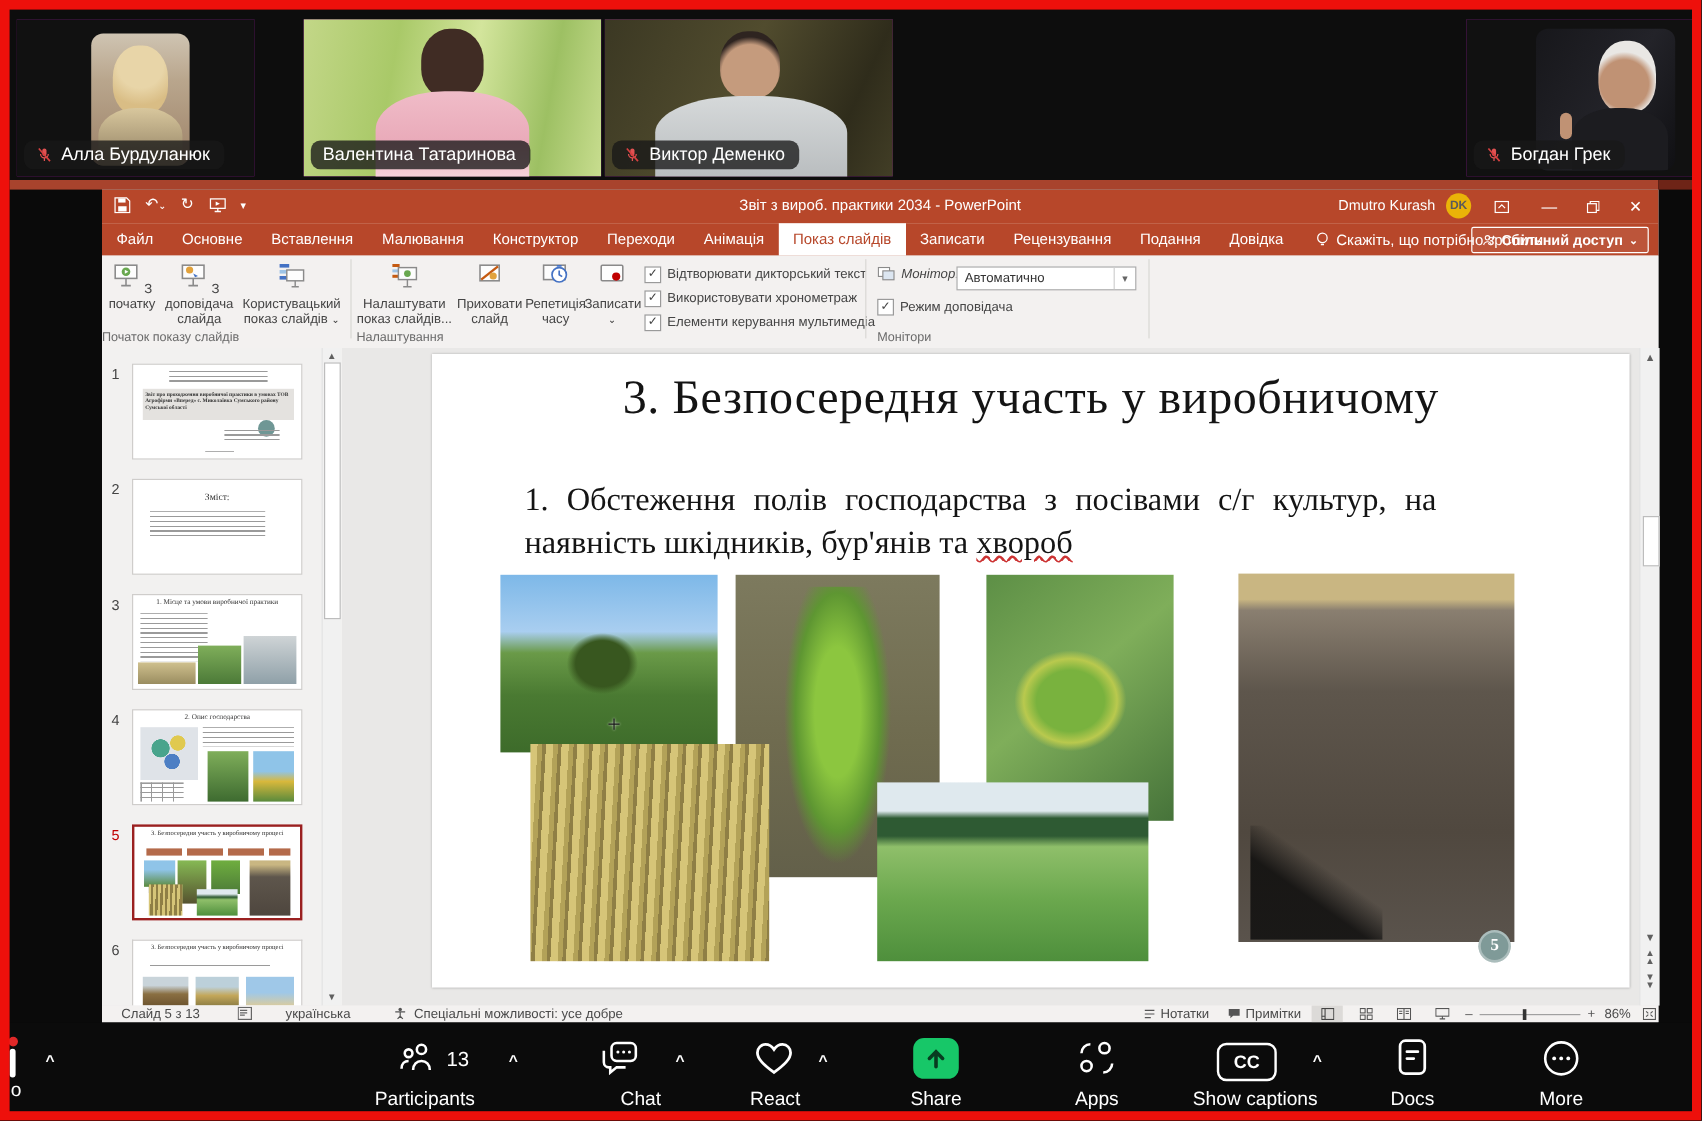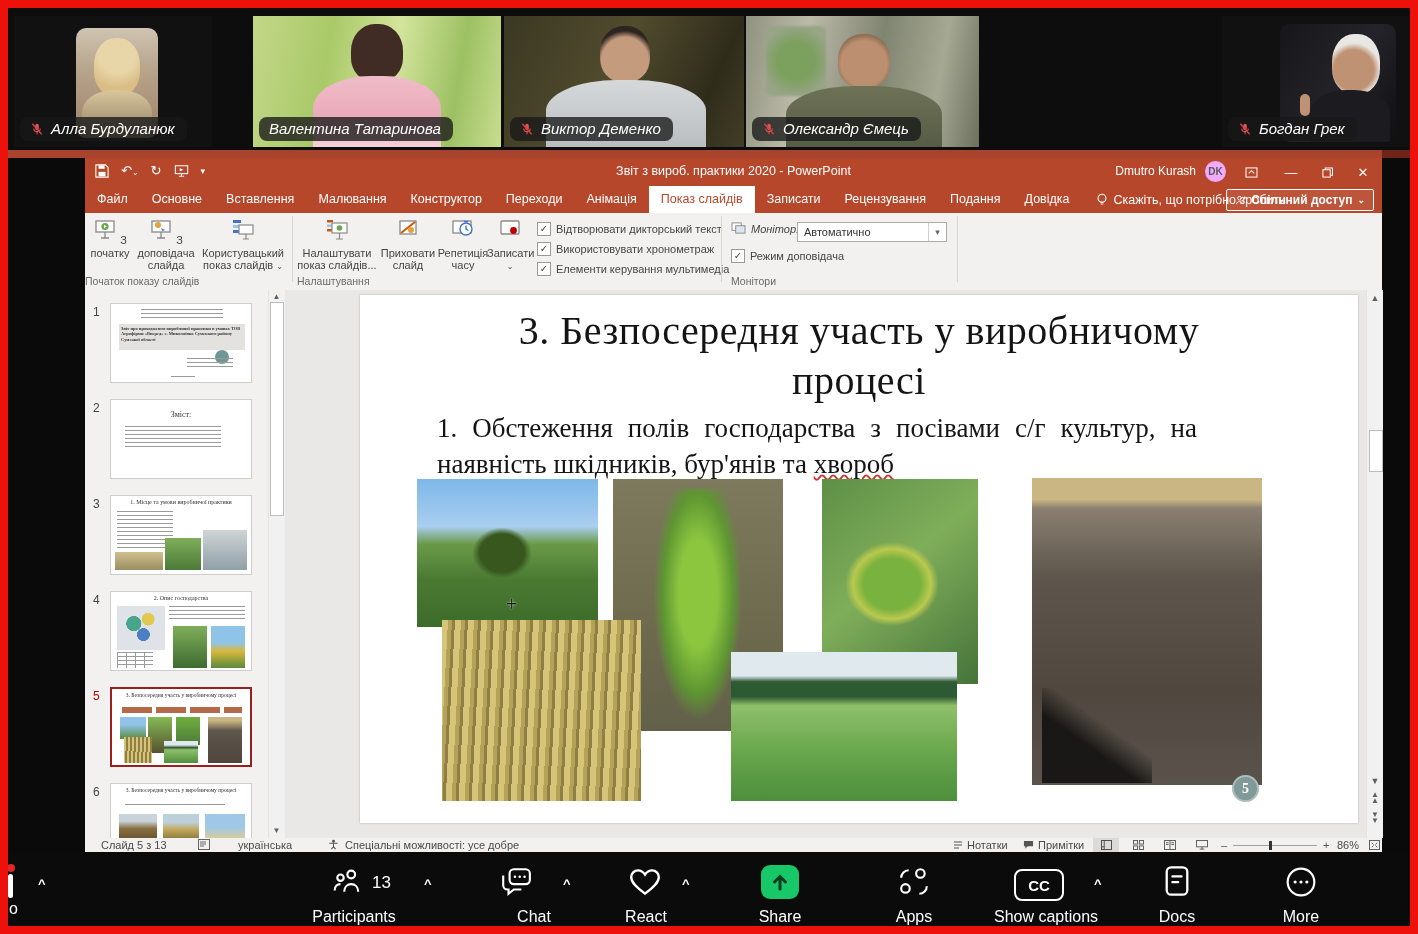--- a/index.html
+++ b/index.html
@@ -3,39 +3,39 @@
 <meta charset="utf-8">
 <style>
   html,body{margin:0;padding:0;background:#000;}
   #app{position:relative;width:1418px;height:934px;background:#0a0a0a;overflow:hidden;
        font-family:"Liberation Sans",sans-serif;-webkit-font-smoothing:antialiased;}
   .a{position:absolute;}
   
   .frame{position:absolute;inset:0;border:8px solid #ee100b;pointer-events:none;z-index:90;}
   
   .videostrip{position:absolute;left:8px;top:8px;width:1402px;height:142px;background:#0d0d0d;}
-  .tile{position:absolute;top:8px;height:131px;background:#701a75;overflow:hidden;font-style:italic;}
+  .tile{position:absolute;top:8px;height:131px;background:#701a75;overflow:hidden;}
   .tile.active{border:3px solid #23d959;box-sizing:border-box;}
   .vid{position:absolute;inset:0;}
   .plabel{position:absolute;left:6px;bottom:6px;display:flex;align-items:center;gap:7px;
     background:rgba(24,24,24,.78);border-radius:8px;padding:3px 12px 4px 10px;color:#fff;
     font-size:15px;white-space:nowrap;}
   .pic{position:absolute;border-radius:10px;overflow:hidden;}
   .head{position:absolute;border-radius:46% 46% 42% 42%;}
   .body{position:absolute;border-radius:45% 45% 0 0;}
   
   .redband{position:absolute;left:8px;top:150px;width:1374px;height:8px;background:#a8432d;}
   .redband2{position:absolute;left:1382px;top:150px;width:28px;height:8px;background:#6e2417;}
   
   .ppt{position:absolute;left:85px;top:158px;width:1297px;height:694px;background:#f3f1f0;}
   .titlebar{position:absolute;left:0;top:0;width:100%;height:28px;background:#b7472a;color:#fff;}
   .qat{position:absolute;left:10px;top:5px;display:flex;gap:12px;align-items:center;color:#fff;font-size:13px;}
   .wtitle{position:absolute;left:0;right:0;top:6px;text-align:center;font-size:12.5px;color:#fff;}
   .acct{position:absolute;top:6px;font-size:12px;color:#fff;}
-  .avatar{position:absolute;top:3px;width:21px;height:21px;border-radius:50%;background:#f0abfc;
+  .avatar{position:absolute;top:3px;width:21px;height:21px;border-radius:50%;background:#eab308;
     color:#5a5a5a;font-size:10px;font-weight:bold;display:flex;align-items:center;justify-content:center;}
   .winbtn{position:absolute;top:4px;width:22px;height:20px;color:#fff;font-size:13px;
     display:flex;align-items:center;justify-content:center;}
   .tabrow{position:absolute;left:0;top:28px;width:100%;height:27px;background:#b7472a;display:flex;align-items:flex-end;}
   .tab{height:27px;line-height:27px;padding:0 12px;color:#fff;font-size:12.5px;white-space:nowrap;margin-top:30px;}
   .tab.activetab{background:#fff;color:#b7472a;}
   .tellme{display:flex;align-items:center;gap:6px;color:#fff;font-size:12.5px;margin-left:14px;height:27px;}
   .sharebtn{position:absolute;right:8px;top:31px;height:20px;border:1px solid #fff;border-radius:2px;
     color:#fff;font-size:12px;font-weight:bold;display:flex;align-items:center;gap:5px;padding:0 8px;
     background:rgba(255,255,255,.08);}
@@ -59,21 +59,21 @@
   .tslide{position:absolute;left:25px;width:142px;height:80px;background:#fff;border:1px solid #cfcdcb;
     box-sizing:border-box;overflow:hidden;}
   .tslide.sel{border:2px solid #9a2020;}
   .lines{background:repeating-linear-gradient(#9a9a9a 0 1px,transparent 1px 4px);}
   .scroll{position:absolute;background:#f1f1f1;border-left:1px solid #e3e3e3;}
   .sarrow{position:absolute;left:0;width:100%;text-align:center;color:#606060;font-size:8px;}
   .sthumb{position:absolute;left:1px;width:12px;background:#ffffff;border:1px solid #bdbdbd;}
   .slide{position:absolute;left:275px;top:5px;width:998px;height:528px;background:#fff;
     box-shadow:0 0 2px rgba(0,0,0,.25);font-family:"Liberation Serif","DejaVu Serif",serif;color:#141414;}
   .stitle{position:absolute;left:0;width:100%;text-align:center;font-size:40px;letter-spacing:.5px;}
-  .sbody{position:absolute;left:77px;top:103px;width:760px;font-size:27px;text-align:justify;line-height:1.35;margin-top:12px;}
+  .sbody{position:absolute;left:77px;top:103px;width:760px;font-size:27px;text-align:justify;line-height:1.35;}
   .squig{text-decoration:underline wavy #cc3333 1.5px;}
   .photo{position:absolute;}
   .badge{position:absolute;width:27px;height:27px;border-radius:50%;background:#7f9a98;color:#fff;
     font-size:14px;font-weight:bold;display:flex;align-items:center;justify-content:center;
     box-shadow:inset 0 0 0 2px rgba(255,255,255,.35);}
   .statusbar{position:absolute;left:0;top:680px;width:100%;height:14px;background:#f3f1f0;
     font-size:11px;color:#4a4a4a;}
   .sbi{position:absolute;top:1px;white-space:nowrap;}
   .viewic{position:absolute;top:0;width:26px;height:14px;display:flex;align-items:center;justify-content:center;}
   .viewic.on{background:#dcdad8;}
@@ -128,53 +128,37 @@
     <div class="tile" style="left:245px;width:248px;">
       <div class="vid" style="background:linear-gradient(100deg,#c3d788 0%,#a9c968 30%,#d3e59c 55%,#9dc063 80%,#c8dd8f 100%);">
         <div class="head" style="left:98px;top:8px;width:52px;height:58px;background:#402c24;"></div>
         <div class="body" style="left:60px;top:60px;width:128px;height:72px;background:linear-gradient(180deg,#f0bcc8 0%,#e9aab9 60%,#f6d3da 100%);"></div>
       </div>
       <div class="plabel">
         <span>Валентина Татаринова</span>
       </div>
     </div>
 
-    <div class="tile" style="left:738px;width:233px;">
-      <div class="vid" style="background:linear-gradient(100deg,#8e927e 0%,#bcbaa9 25%,#7f8470 55%,#a5a893 80%,#6d705e 100%);">
-        <div class="a" style="left:20px;top:10px;width:60px;height:70px;background:radial-gradient(circle,#7ca05e 0 40%,#97a486 75%);border-radius:6px;filter:blur(1px);"></div>
-        <div class="head" style="left:92px;top:18px;width:52px;height:54px;background:radial-gradient(circle at 50% 55%,#bb8f70 0 58%,#8a6a51 75%);"></div>
-        <div class="body" style="left:40px;top:70px;width:156px;height:62px;background:linear-gradient(#6d7257,#565b44);"></div>
+
+
+    <div class="tile" style="left:1214px;width:188px;">
+      <div class="vid" style="background:#111;">
+        <div class="pic" style="left:58px;top:8px;width:116px;height:118px;background:linear-gradient(120deg,#17171b 0%,#232329 55%,#101013 100%);">
+          <div class="head" style="left:52px;top:10px;width:48px;height:60px;background:radial-gradient(circle at 45% 60%,#c09274 0 45%,#e9e7e4 60%);"></div>
+          <div class="body" style="left:30px;top:66px;width:80px;height:52px;background:#1c1c20;"></div>
+          <div class="a" style="left:20px;top:70px;width:10px;height:22px;background:#c09274;border-radius:5px;"></div>
+        </div>
       </div>
       <div class="plabel">
         <svg width="14" height="14" viewBox="0 0 24 24">
             <path d="M12 3a3 3 0 0 1 3 3v5a3 3 0 0 1-6 0V6a3 3 0 0 1 3-3z" fill="#e05252"></path>
             <path d="M6.5 11a5.5 5.5 0 0 0 11 0" stroke="#e05252" fill="none" stroke-width="1.8"></path>
             <line x1="12" y1="16.5" x2="12" y2="21" stroke="#e05252" stroke-width="1.8"></line>
             <line x1="4" y1="3" x2="20" y2="21" stroke="#d84040" stroke-width="2.4"></line>
           </svg>
-        <span>Олександр Ємець</span>
-      </div>
-    </div>
-
-
-    <div class="tile" style="left:1214px;width:188px;">
-      <div class="vid" style="background:#111;">
-        <div class="pic" style="left:58px;top:8px;width:116px;height:118px;background:linear-gradient(120deg,#17171b 0%,#232329 55%,#101013 100%);">
-          <div class="head" style="left:52px;top:10px;width:48px;height:60px;background:radial-gradient(circle at 45% 60%,#c09274 0 45%,#e9e7e4 60%);"></div>
-          <div class="body" style="left:30px;top:66px;width:80px;height:52px;background:#1c1c20;"></div>
-          <div class="a" style="left:20px;top:70px;width:10px;height:22px;background:#c09274;border-radius:5px;"></div>
-        </div>
-      </div>
-      <div class="plabel">
-        <svg width="14" height="14" viewBox="0 0 24 24">
-            <path d="M12 3a3 3 0 0 1 3 3v5a3 3 0 0 1-6 0V6a3 3 0 0 1 3-3z" fill="#e05252"></path>
-            <path d="M6.5 11a5.5 5.5 0 0 0 11 0" stroke="#e05252" fill="none" stroke-width="1.8"></path>
-            <line x1="12" y1="16.5" x2="12" y2="21" stroke="#e05252" stroke-width="1.8"></line>
-            <line x1="4" y1="3" x2="20" y2="21" stroke="#d84040" stroke-width="2.4"></line>
-          </svg>
         <span>Богдан Грек</span>
       </div>
     </div>
   </div>
 
   <div class="redband"></div>
   <div class="redband2"></div>
 
   <div class="ppt">
 
@@ -187,21 +171,21 @@
           </svg>
         <span style="font-family:'DejaVu Sans',sans-serif;">↶<span style="font-size:8px;">⌄</span></span>
         <span style="font-family:'DejaVu Sans',sans-serif;">↻</span>
         <svg width="15" height="14" viewBox="0 0 16 16">
             <rect x="1" y="2" width="14" height="9" fill="none" stroke="#fff" stroke-width="1.2"></rect>
             <path d="M6 4.5l4 2-4 2z" fill="#fff"></path>
             <path d="M5 14h6M8 11v3" stroke="#fff" stroke-width="1.2"></path>
           </svg>
         <span style="font-size:9px;">▾</span>
       </div>
-      <div class="wtitle">Звіт з вироб. практики 2020  -  PowerPoint</div>
+      <div class="wtitle">Звіт з вироб. практики 2034  -  PowerPoint</div>
       <div class="acct" style="right:186px;">Dmutro Kurash</div>
       <div class="avatar" style="right:156px;">DK</div>
       <div class="winbtn" style="right:120px;">
         <svg width="13" height="11" viewBox="0 0 14 12">
             <rect x="1" y="1" width="12" height="10" fill="none" stroke="#fff" stroke-width="1.1"></rect>
             <path d="M4 7l3-3 3 3" fill="none" stroke="#fff" stroke-width="1.1"></path>
           </svg>
       </div>
       <div class="winbtn" style="right:80px;">—</div>
       <div class="winbtn" style="right:44px;">
@@ -409,21 +393,20 @@
 
         <div class="scroll" style="left:183px;top:0;width:15px;height:548px;">
           <div class="sarrow" style="top:2px;">▲</div>
           <div class="sthumb" style="top:12px;height:212px;"></div>
           <div class="sarrow" style="top:536px;">▼</div>
         </div>
       </div>
 
       <div class="slide">
         <div class="stitle" style="top:12px;">3. Безпосередня участь у виробничому</div>
-        <div class="stitle" style="top:62px;">процесі</div>
         <div class="sbody"><span>1. Обстеження полів господарства з посівами с/г культур, на наявність шкідників, бур'янів та </span><span class="squig">хвороб</span></div>
 
         <div class="photo" style="left:57px;top:184px;width:181px;height:148px;background:linear-gradient(180deg,#7db8e8 0%,#a9cef0 32%,#6a9a48 44%,#4a7a32 68%,#3d6b2a 100%);">
           <div class="a" style="left:50px;top:44px;width:70px;height:60px;background:radial-gradient(ellipse,#38571f 0 45%,transparent 60%);"></div>
         </div>
         <div class="photo" style="left:253px;top:184px;width:170px;height:252px;background:linear-gradient(180deg,#7d7a5e 0%,#6f6b4f 55%,#63604a 100%);">
           <div class="a" style="left:40px;top:10px;width:90px;height:232px;background:radial-gradient(ellipse at 50% 45%,#8cc63f 0 30%,#5e9632 55%,transparent 70%);"></div>
         </div>
         <div class="photo" style="left:462px;top:184px;width:156px;height:205px;background:linear-gradient(140deg,#5d8f46 0%,#7fae5a 45%,#46733a 100%);">
           <div class="a" style="left:20px;top:60px;width:100px;height:90px;background:radial-gradient(ellipse,#79b23e 0 40%,#b9c94e 55%,transparent 66%);border-radius:50% 10% 50% 60%;"></div>

